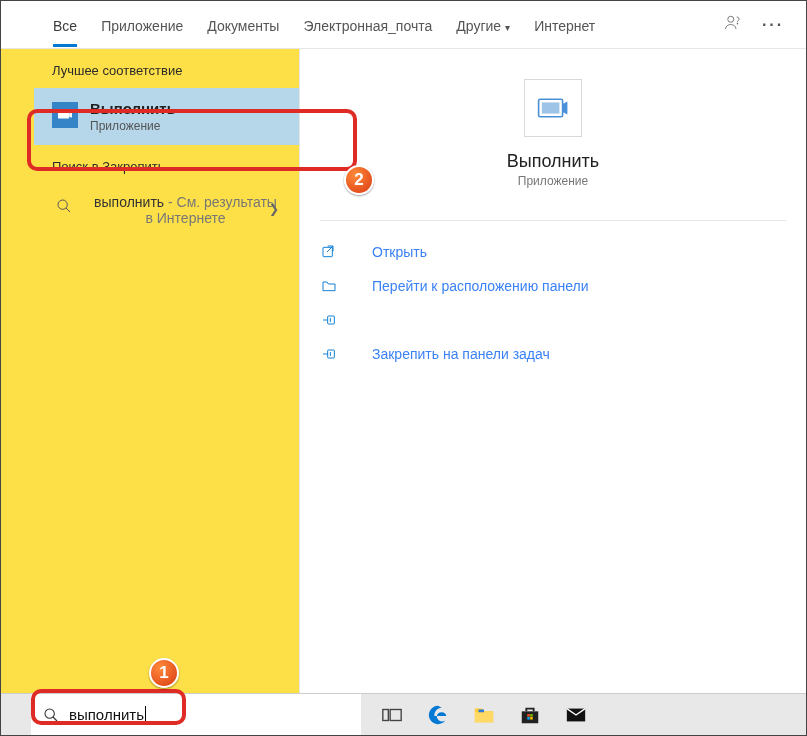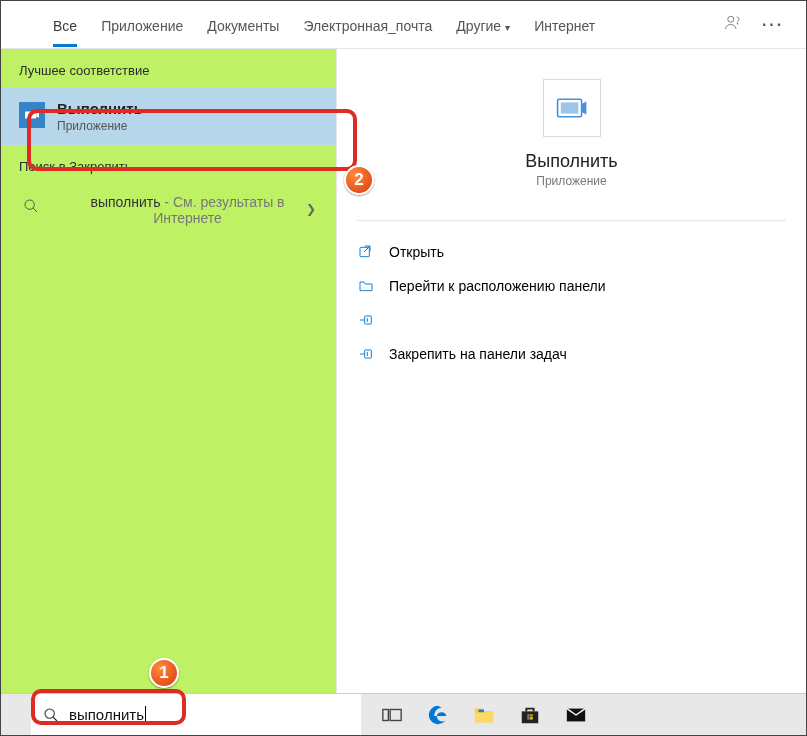--- a/index.html
+++ b/index.html
@@ -7,21 +7,21 @@
   .window { width:805px; height:734px; background:#fff; position:relative; }
   .tabs { display:flex; align-items:center; height:48px; border-bottom:1px solid #e6e6e6; padding:0 12px 0 40px; font-size:14px; color:#555; }
   .tab { padding:14px 12px 12px; cursor:pointer; position:relative;text-align:right; }
   .tab.active { color:#3b3b3b; font-weight:400; }
   .tab.active::after { content:""; position:absolute; left:12px; right:12px; bottom:-1px; height:3px; background:#0078d4; }
   .tab .chev { font-size:10px; margin-left:4px; }
   .tab-spacer { flex:1; }
   .tab-icon { padding:0 10px; color:#555; font-size:16px; cursor:pointer; }
   .ellipsis { letter-spacing:2px; font-weight:bold; }
   .body { display:flex; height:calc(100% - 48px - 42px); }
-  .left { width:336px; background:#bef264; border-right:1px solid #e6e6e6; position:relative; }
+  .left { width:299px; background:#fde047; border-right:1px solid #e6e6e6; position:relative;padding-left:33px; }
   .section-label { font-size:13px; padding:14px 18px 10px; color:#2b2b2b; }
   .best-match { position:relative; background:#b6d6ea; margin:0; padding:12px 18px 12px 56px; }
   .best-match .icon-sq { position:absolute; left:18px; top:14px; width:26px; height:26px; background:#3484c7; display:flex; align-items:center; justify-content:center; }
   .best-match .icon-sq svg { width:14px; height:10px; fill:#fff; }
   .best-match .title { font-size:15px; font-weight:600; color:#222; }
   .best-match .sub { font-size:12px; color:#555; margin-top:2px; }
   .hl-red { position:absolute; border:4px solid #de2b26; border-radius:10px; pointer-events:none; }
   .hl1 { left:26px; top:108px; width:330px; height:62px; }
   .hl2 { left:30px; top:688px; width:155px; height:36px; }
   .badge { position:absolute; width:30px; height:30px; border-radius:50%; background:radial-gradient(circle at 35% 30%,#ff8a3a,#d93a12); color:#fff; font-weight:bold; font-size:17px; display:flex; align-items:center; justify-content:center; border:2px solid #fff; box-shadow:0 1px 2px rgba(0,0,0,.4); z-index:5; }
@@ -32,21 +32,21 @@
   .web-row .mag svg { width:16px; height:16px; stroke:#555; fill:none; stroke-width:1.5; }
   .web-row .chev-r { position:absolute; right:20px; top:18px; font-size:12px; color:#666; }
   .web-row .gray { color:#777; }
   .right { flex:1; background:#fff; padding:20px 20px 0 20px; }
   .preview { text-align:center; padding:10px 0 18px; }
   .preview .app-icon { width:58px; height:58px; margin:0 auto 14px; border:1px solid #d9d9d9; display:flex; align-items:center; justify-content:center; }
   .preview .app-icon svg { width:32px; height:24px; }
   .preview h3 { font-size:18px; font-weight:400; color:#222; margin-bottom:2px; }
   .preview .sub { font-size:12px; color:#777; }
   .divider { height:1px; background:#e6e6e6; margin:14px 0; }
-  .action { display:flex; align-items:center; padding:8px 0; font-size:14px; color:#000000; cursor:pointer; }
+  .action { display:flex; align-items:center; padding:8px 0; font-size:14px; color:#3b82f6; cursor:pointer;gap:20px; }
   .action .ai { width:18px; height:18px; margin-right:14px; display:flex; align-items:center; justify-content:center; }
   .action .ai svg { width:16px; height:16px; stroke:#0078d4; fill:none; stroke-width:1.4; }
   .taskbar { position:absolute; left:0; right:0; bottom:0; height:42px; background:#e8e8e8; display:flex; align-items:center; border-top:1px solid #ccc; }
   .search-box { width:330px; height:42px; background:#fff; display:flex; align-items:center; padding:0 12px; margin-left:30px; }
   .search-box svg { width:16px; height:16px; stroke:#333; fill:none; stroke-width:1.6; margin-right:10px; }
   .search-box .txt { font-size:15px; color:#111; }
   .cursor { display:inline-block; width:1px; height:17px; background:#000; vertical-align:middle; margin-left:1px; }
   .tb-icons { display:flex; align-items:center; gap:0; margin-left:8px; }
   .tb-icon { width:46px; height:42px; display:flex; align-items:center; justify-content:center; cursor:pointer; }
   .tb-icon svg { width:22px; height:22px; }

